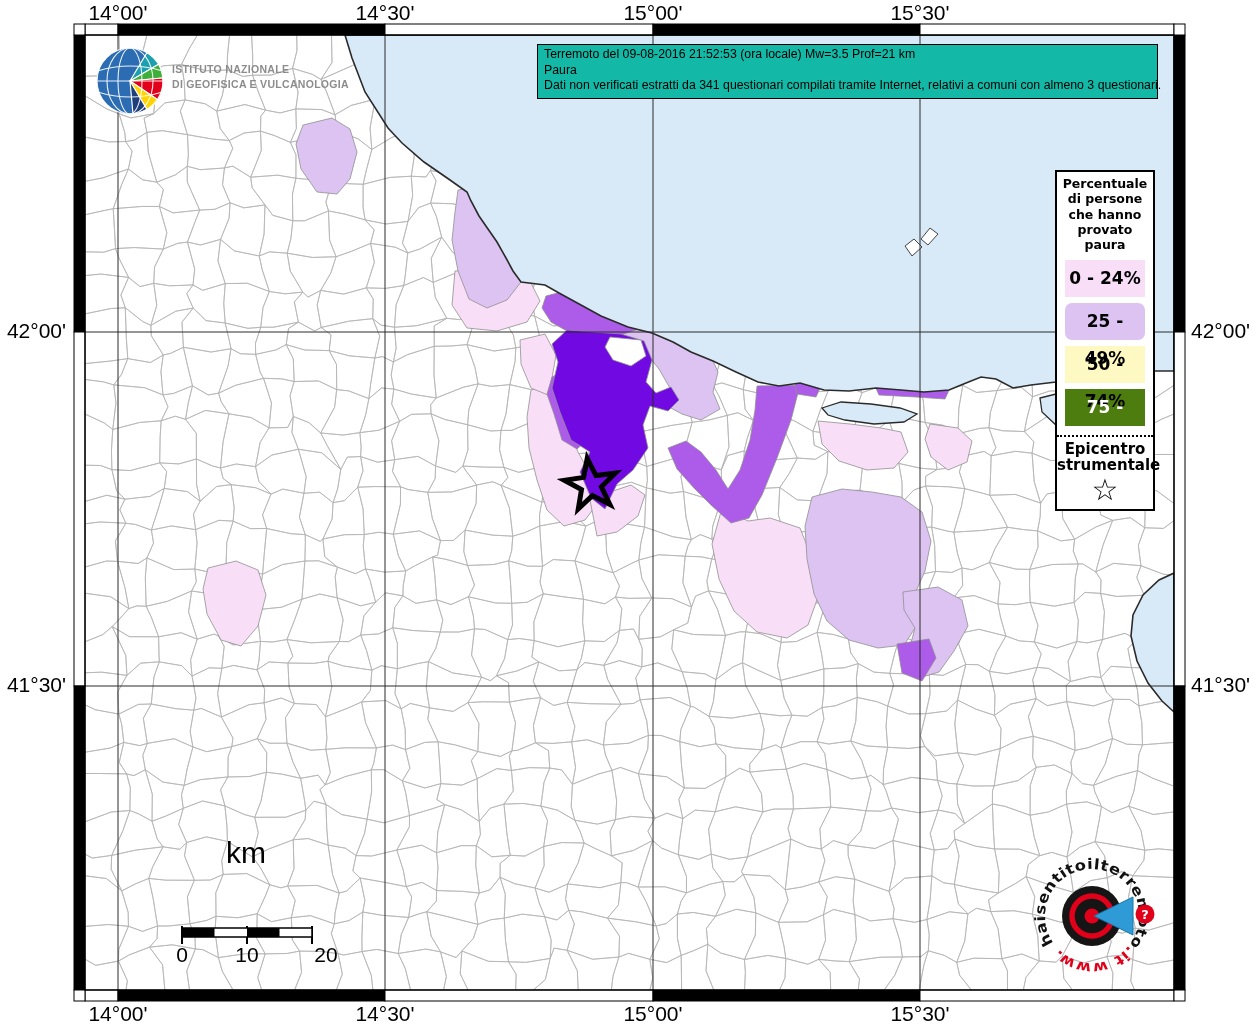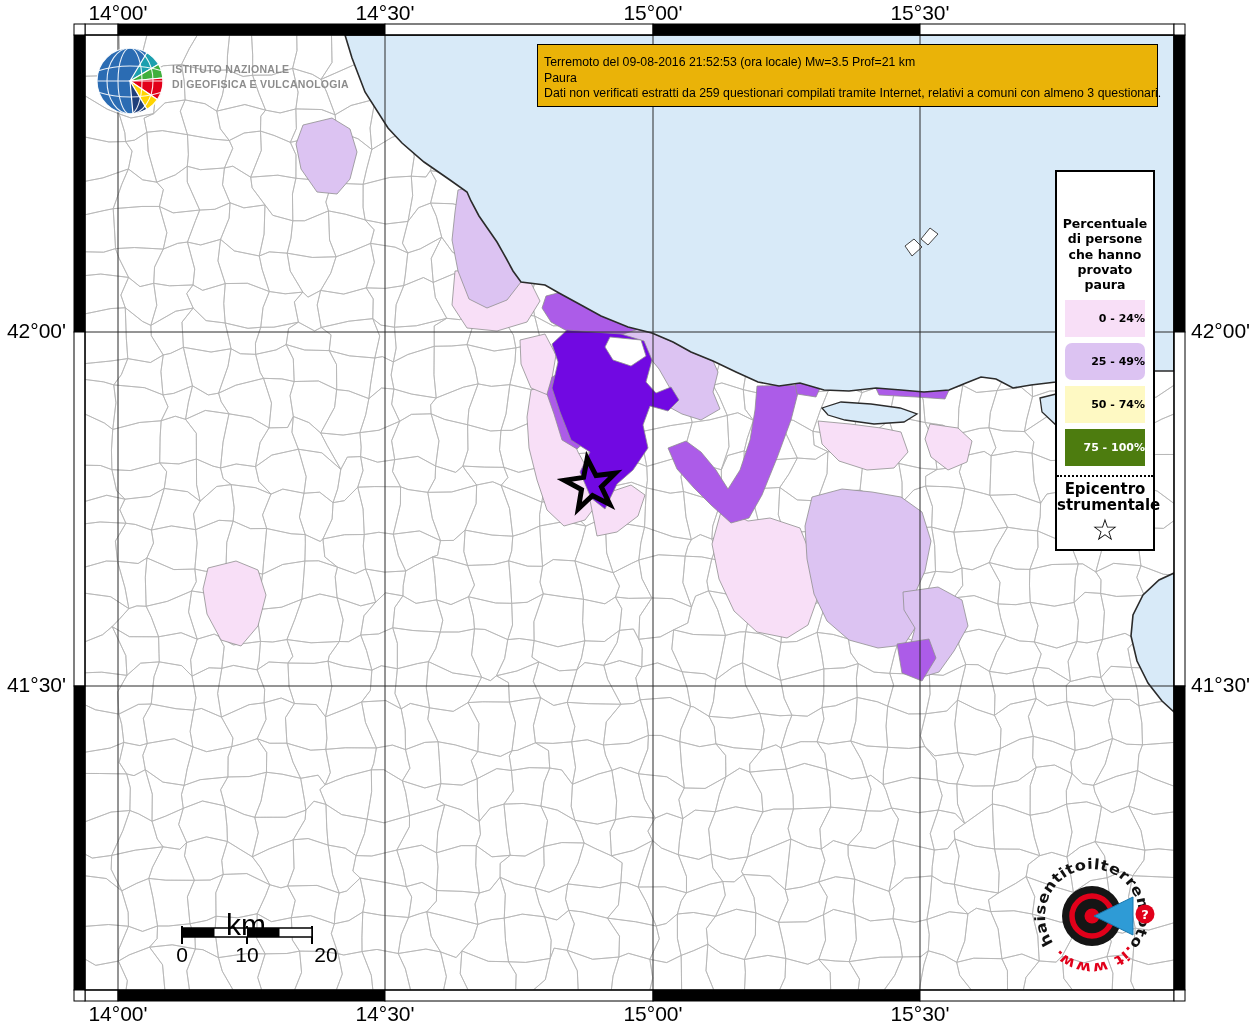--- a/index.html
+++ b/index.html
@@ -9,53 +9,53 @@
   }
   #map-svg{position:absolute;left:0;top:0;z-index:1;}
   .axis-label{position:absolute;font-size:21px;color:#000;z-index:2;white-space:nowrap;}
   .axis-top{top:1px;width:120px;text-align:center;}
   .axis-bottom{top:1002px;width:120px;text-align:center;}
   .axis-left{left:0;width:66px;text-align:right;}
   .axis-right{left:1191px;width:70px;text-align:left;}
 
   #info-box{
     position:absolute;left:537px;top:44px;width:608px;z-index:5;
-    background:#eab308;border:1px solid #000;padding:10px 5px 4px 6px;
+    background:#14b8a6;border:1px solid #000;padding:2px 5px 4px 6px;
     font-size:12.3px;line-height:15.6px;color:#000;
   }
   #info-box div{white-space:nowrap;}
 
   #legend{
     position:absolute;left:1055px;top:170px;width:96px;z-index:5;
     background:#fff;border:2px solid #000;text-align:center;
     font-family:"DejaVu Sans",sans-serif;
   }
   #legend .lg-title{
     font-weight:bold;font-size:12.5px;line-height:15.3px;
-    white-space:pre-line;padding:4px 1px 2px 1px;margin-top:40px;
+    white-space:pre-line;padding:4px 1px 2px 1px;
   }
   .swatch{
     width:80px;height:37px;margin:6px auto 0 auto;
-    font-weight:bold;font-size:11px;line-height:37px;color:#000;text-align:right;
+    font-weight:bold;font-size:17px;line-height:37px;color:#000;
   }
   #legend .lg-divider{border-top:2px dotted #000;margin-top:9px;}
   #legend .lg-epi{
     font-weight:bold;font-size:15px;line-height:16px;
     white-space:pre-line;padding-top:4px;
   }
   #legend .lg-star{font-size:30px;line-height:30px;padding:2px 0 4px 0;font-family:"DejaVu Sans",sans-serif;}
 
   #ingv-logo{position:absolute;left:95px;top:46px;z-index:5;}
   #ingv-text{
     position:absolute;left:172px;top:62px;z-index:5;
     color:#8c8c8c;font-weight:bold;font-size:10.5px;line-height:14.5px;
     letter-spacing:0.3px;white-space:pre-line;
   }
 
-  #scale-km{position:absolute;left:200px;top:908px;width:92px;text-align:center;font-size:30px;z-index:2;}
+  #scale-km{position:absolute;left:200px;top:836px;width:92px;text-align:center;font-size:30px;z-index:2;}
   .scale-num{position:absolute;top:943px;width:60px;text-align:center;font-size:21px;z-index:2;}
 
   #site-logo{position:absolute;left:1020px;top:845px;z-index:5;}
 </style>
 </head>
 <body>
 
 <svg id="map-svg" width="1256" height="1024" viewBox="0 0 1256 1024">
     <clipPath id="mapclip">
       <rect x="85" y="35" width="1089" height="955"></rect>
@@ -144,21 +144,21 @@
 <div class="axis-label axis-bottom" style="left:860px">15°30'</div>
 
 <div class="axis-label axis-left" style="top:319px">42°00'</div>
 <div class="axis-label axis-left" style="top:673px">41°30'</div>
 <div class="axis-label axis-right" style="top:319px">42°00'</div>
 <div class="axis-label axis-right" style="top:673px">41°30'</div>
 
 <div id="info-box">
   <div>Terremoto del 09-08-2016 21:52:53 (ora locale) Mw=3.5 Prof=21 km</div>
   <div>Paura</div>
-  <div>Dati non verificati estratti da 259 questionari compilati tramite Internet, relativi a comuni con almeno 3 questionari.</div>
+  <div>Dati non verificati estratti da 341 questionari compilati tramite Internet, relativi a comuni con almeno 3 questionari.</div>
 </div>
 
 <svg id="ingv-logo" width="72" height="70" viewBox="0 0 72 70">
   <g>
     <circle cx="35" cy="35" r="33" fill="#2B6CB3"></circle>
     <path d="M35,35 L52,6.5 A33,33 0 0 1 64,18 Z" fill="#1C9FAE" stroke="#fff" stroke-width="1.2"></path>
     <path d="M35,35 L64,18 A33,33 0 0 1 68,32 Z" fill="#3FAF3C" stroke="#fff" stroke-width="1.2"></path>
     <path d="M35,35 L68,32 A33,33 0 0 1 63,54 Z" fill="#E2001A" stroke="#fff" stroke-width="1.2"></path>
     <path d="M35,35 L63,54 A33,33 0 0 1 52,63.5 Z" fill="#FFD400" stroke="#fff" stroke-width="1.2"></path>
     <path d="M35,35 L52,63.5 A33,33 0 0 1 38,68 Z" fill="#1F3F7A" stroke="#fff" stroke-width="1.2"></path>

